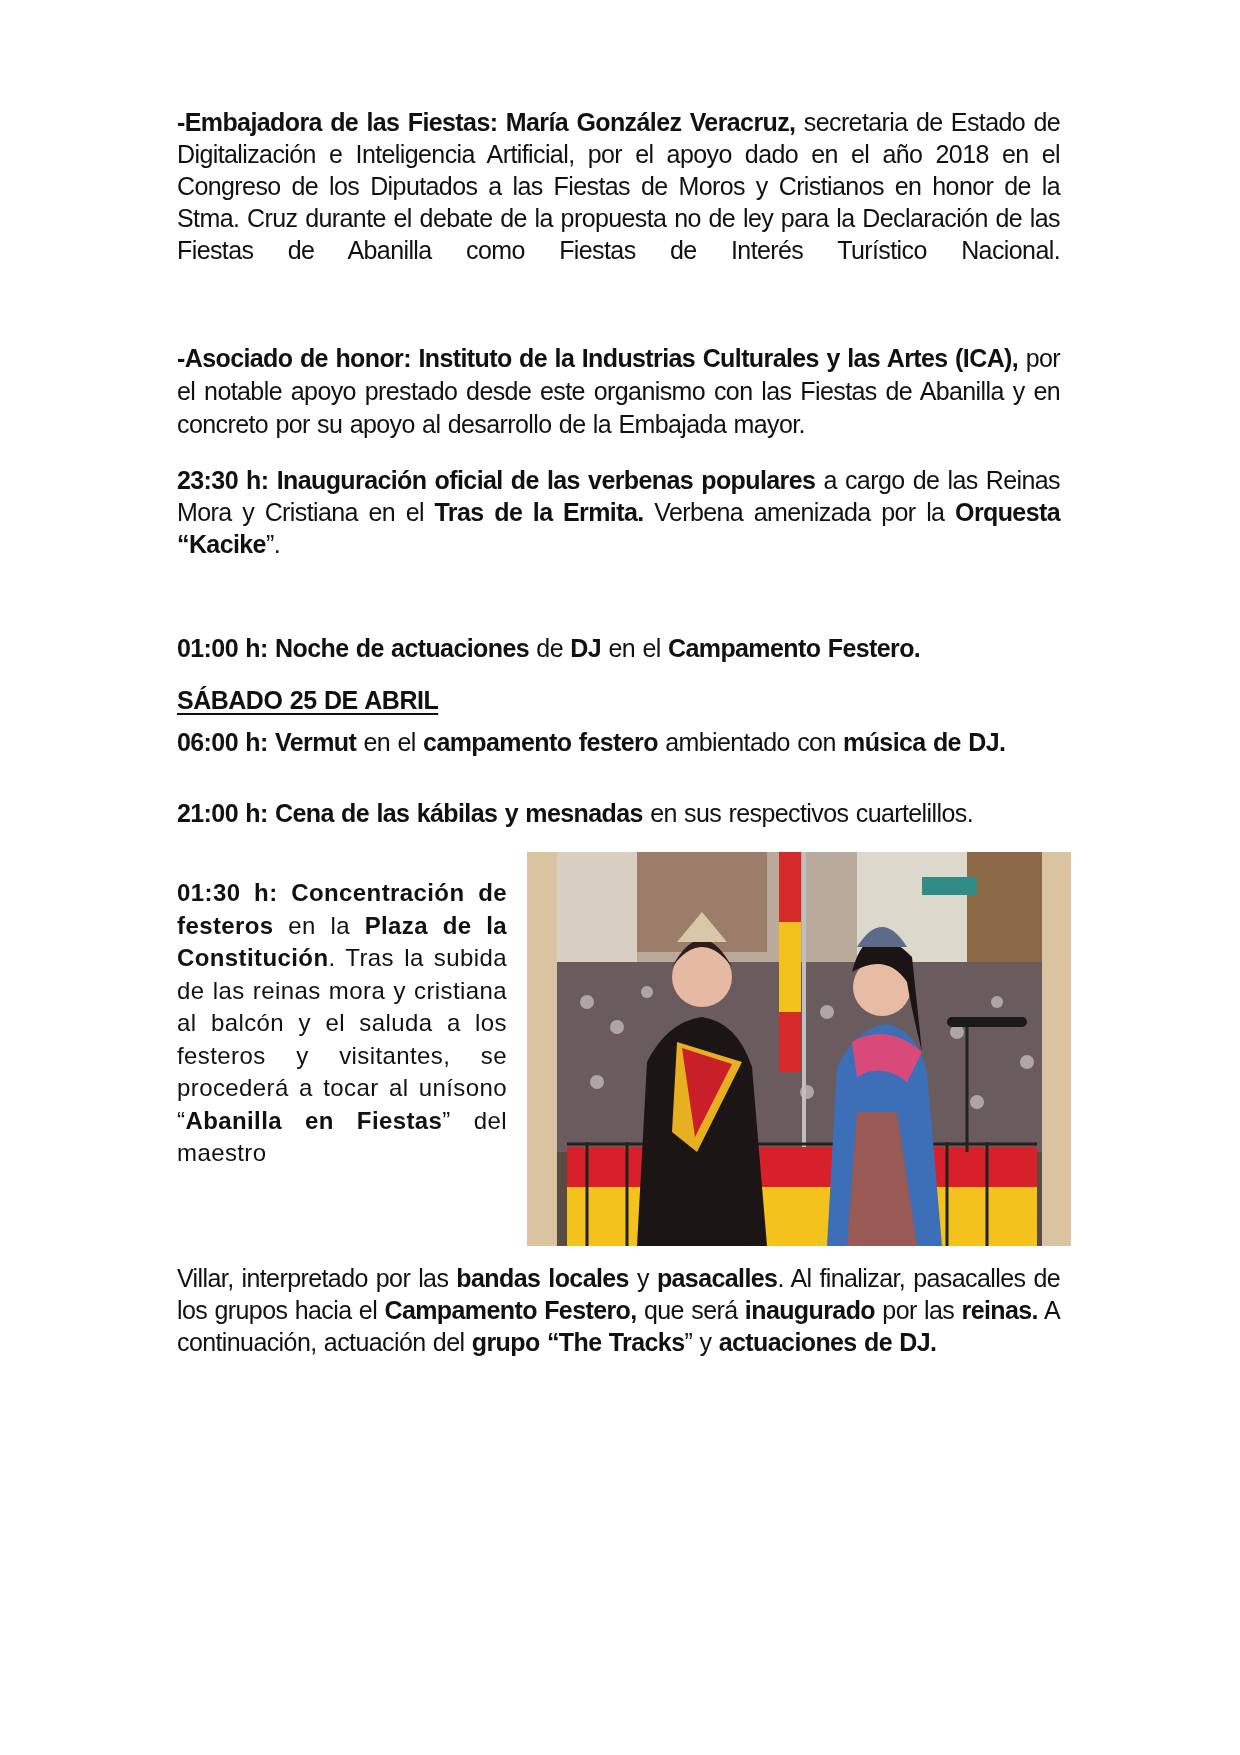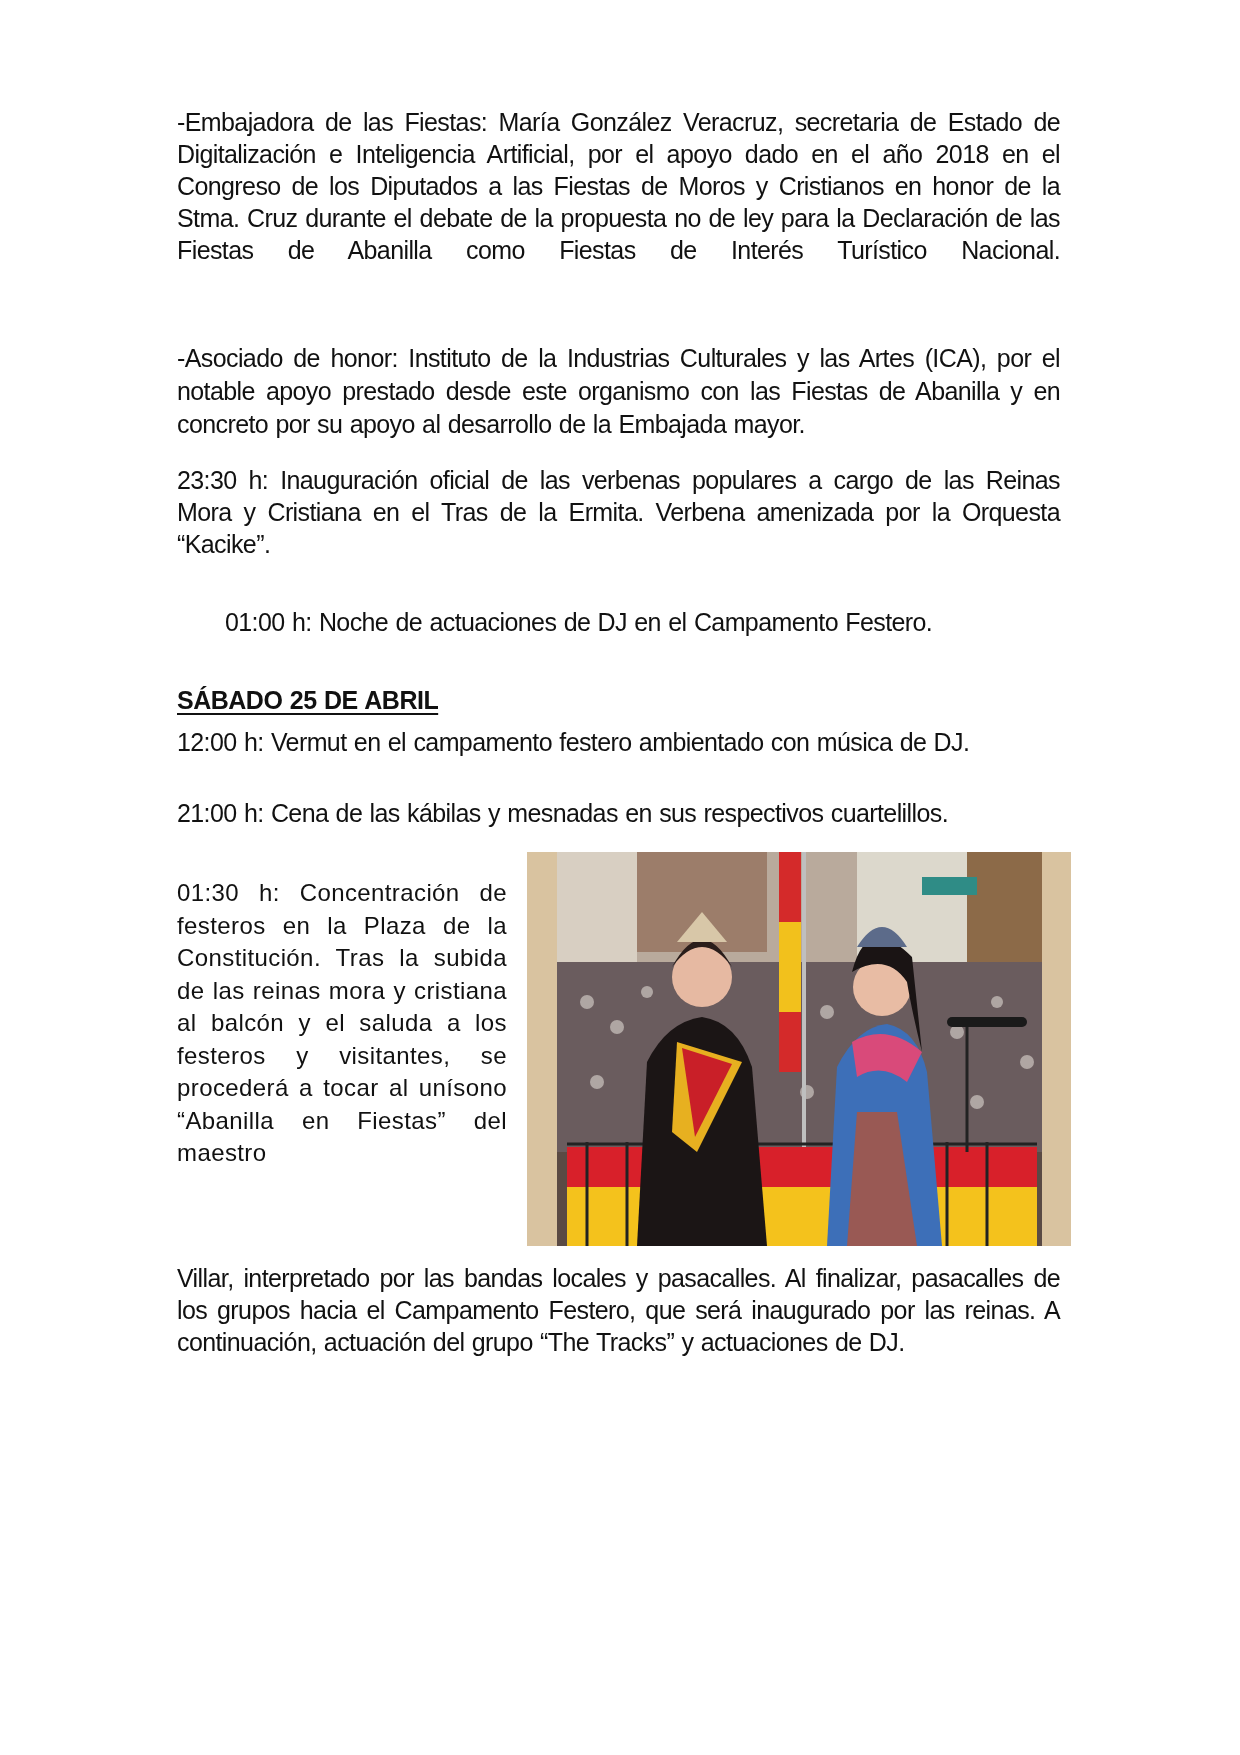--- a/index.html
+++ b/index.html
@@ -3,21 +3,21 @@
 <meta charset="utf-8">
 <style>
   html, body { margin: 0; padding: 0; background: #ffffff; }
   body { width: 1240px; height: 1755px; position: relative; overflow: hidden;
          font-family: "Liberation Sans", sans-serif; color: #111111; }
   .page { position: absolute; left: 0; top: 0; width: 1240px; height: 1755px; background: #fff; }
   .col { position: absolute; left: 177px; width: 883px; }
   .para { font-size: 25px; line-height: 32px; text-align: justify; margin: 0; }
   .cond { font-stretch: condensed; letter-spacing: -0.6px; word-spacing: 1px; }
   .last-justify { text-align-last: justify; }
-  b { font-weight: normal; }
+  b { font-weight: bold; }
   .heading { font-size: 25px; font-weight: bold; text-decoration: underline; text-decoration-thickness: 2px; text-underline-offset: 4px; letter-spacing: -0.5px; margin: 0; }
   .wrap-col { position: absolute; left: 177px; width: 330px; }
   .wrap-para { font-size: 24px; line-height: 32.5px; text-align: justify; margin: 0; letter-spacing: 0.4px; }
   .photo { position: absolute; left: 527px; top: 852px; width: 544px; height: 394px; overflow: hidden; background: #5a4a44; }
   .photo svg { display: block; }
 </style>
 </head>
 <body>
 
 <div class="page">
@@ -27,30 +27,30 @@
   </div>
 
   <div class="col" style="top:342px;">
     <p class="para cond" style="line-height:33px;"><b>-Asociado de honor: Instituto de la Industrias Culturales y las Artes (ICA),</b><span> por el notable apoyo prestado desde este organismo con las Fiestas de Abanilla y en concreto por su apoyo al desarrollo de la Embajada mayor.</span></p>
   </div>
 
   <div class="col" style="top:464px;">
     <p class="para cond"><b>23:30 h: Inauguración oficial de las verbenas populares</b><span> a cargo de las Reinas Mora y Cristiana en el </span><b>Tras de la Ermita.</b><span> Verbena amenizada por la </span><b>Orquesta “Kacike</b><span>”.</span></p>
   </div>
 
-  <div class="col" style="top:606px;margin-left:48px;">
+  <div class="col" style="top:632px;">
     <p class="para cond"><b>01:00 h: Noche de actuaciones</b><span> de </span><b>DJ</b><span> en el </span><b>Campamento Festero.</b></p>
   </div>
 
   <div class="col" style="top:686px;">
     <p class="heading cond">SÁBADO 25 DE ABRIL</p>
   </div>
 
   <div class="col" style="top:726px;">
-    <p class="para cond"><b>12:00 h: Vermut</b><span> en el </span><b>campamento festero</b><span> ambientado con </span><b>música de DJ.</b></p>
+    <p class="para cond"><b>06:00 h: Vermut</b><span> en el </span><b>campamento festero</b><span> ambientado con </span><b>música de DJ.</b></p>
   </div>
 
   <div class="col" style="top:798px;">
     <p class="para cond" style="line-height:31px;"><b>21:00 h: Cena de las kábilas y mesnadas</b><span> en sus respectivos cuartelillos.</span></p>
   </div>
 
   <div class="wrap-col" style="top:870px;">
     <p class="wrap-para" style="margin-top:7px;"><b>01:30 h: Concentración de festeros</b><span> en la </span><b>Plaza de la Constitución</b><span>. Tras la subida de las reinas mora y cristiana al balcón y el saluda a los festeros y visitantes, se procederá a tocar al unísono “</span><b>Abanilla en Fiestas</b><span>” del maestro</span></p>
   </div>
 

